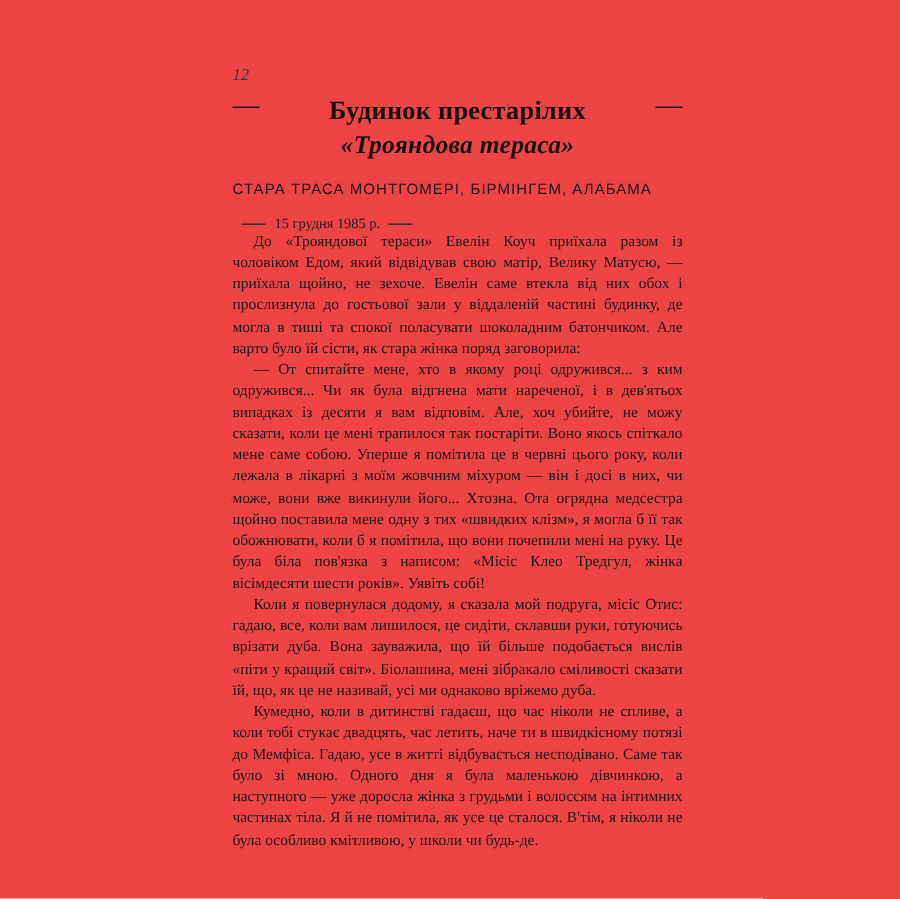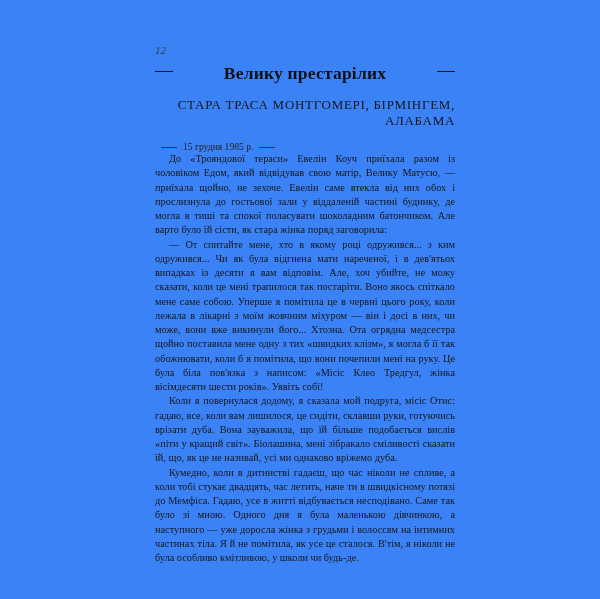--- a/index.html
+++ b/index.html
@@ -4,21 +4,21 @@
 <style>
   html, body {
     margin: 0;
     padding: 0;
     background: #ffffff;
   }
   .page {
     position: relative;
     width: 600px;
     height: 599px;
-    background: #3b82f6;
+    background: #ef4444;
     overflow: hidden;
     font-family: "Liberation Serif", serif;
     color: #1b1b1b;
   }
   .page-number {
     position: absolute;
     left: 155px;
     top: 44px;
     font-family: "Liberation Serif", serif;
     font-style: italic;
@@ -59,23 +59,23 @@
     position: absolute;
     top: 9px;
     height: 1px;
     background: #1b1b1b;
     width: 18px;
   }
   .rule-left { left: 0; }
   .rule-right { right: 0; }
 
   .subtitle {
-    text-align: right;
-    font-family: Liberation Serif, serif;
-    font-size: 13px;
+    text-align: left;
+    font-family: Liberation Sans, sans-serif;
+    font-size: 10px;
     letter-spacing: 0.7px;
     margin-top: 12px;
     color: #161616;
   }
   .date-line {
     position: relative;
     text-align: left;
     margin-top: 12px;
     font-family: "Liberation Serif", serif;
     font-size: 9.6px;
@@ -113,21 +113,22 @@
 
   <div class="page-number">12</div>
 
   <div class="content">
 
     <div class="chapter-title">
       <div class="title-rule-wrap">
         <span class="rule-left"></span>
         <span class="rule-right"></span>
       </div>
-      <span class="line1">Велику престарілих</span>
+      <span class="line1">Будинок престарілих</span>
+      <span class="line2">«Трояндова тераса»</span>
     </div>
 
     <div class="subtitle">СТАРА ТРАСА МОНТГОМЕРІ, БІРМІНГЕМ, АЛАБАМА</div>
 
     <div class="date-line">
       <span class="dash-left"></span><span>15 грудня 1985 р.</span><span class="dash-right"></span>
     </div>
 
     <div class="body-text">
       <p class="first">До «Трояндової тераси» Евелін Коуч приїхала разом із чоловіком Едом, який відвідував свою матір, Велику Матусю, — приїхала щойно, не зехоче. Евелін саме втекла від них обох і прослизнула до гостьової зали у віддаленій частині будинку, де могла в тиші та спокої поласувати шоколадним батончиком. Але варто було їй сісти, як стара жінка поряд заговорила:</p>

